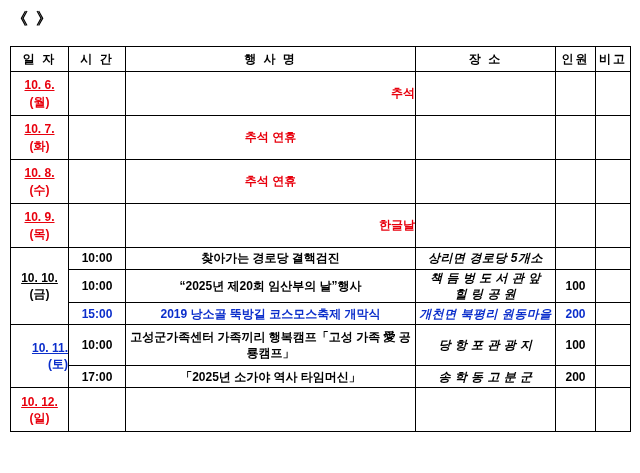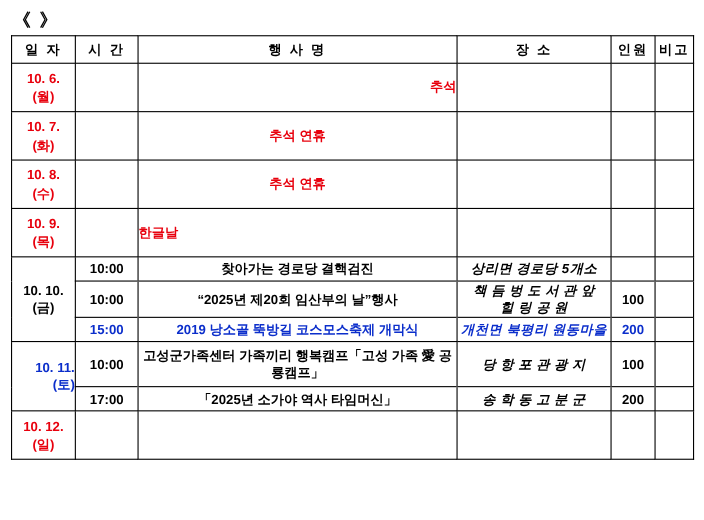--- a/index.html
+++ b/index.html
@@ -43,21 +43,21 @@
     letter-spacing: 0.5px;
   }
   .bracket {
     font-size: 16px;
     font-weight: bold;
   }
   table.sched {
     border-collapse: collapse;
     width: 620px;
     table-layout: fixed;
-    margin-top: 0;
+    margin-top: 14px;
     border-radius: 15px;
   }
   table.sched td, table.sched th {
     border: 1px solid #000000;
     padding: 0;
     font-size: 12px;
     vertical-align: middle;
     text-align: center;
     font-weight: bold;
     line-height: 1.35;
@@ -71,21 +71,21 @@
   .col-time { width: 57px; }
   .col-event { width: 290px; }
   .col-place { width: 140px; }
   .col-count { width: 40px; }
   .col-note { width: 35px; }
 
   td.date-cell {
     font-size: 12.5px;
     line-height: 1.5;
   }
-  td.date-cell .d1 { display: block; }
+  td.date-cell .d1 { display: block; text-decoration: underline; }
   td.date-cell .d2 { display: block; }
   .red { color: #e8000d; }
   .blue { color: #0b2ecb; text-align: right; }
   .black { color: #000000; }
   td.event-cell {
     text-align: left;
     padding-left: 8px;
     padding-right: 4px;
     font-size: 12px;
   }
@@ -167,21 +167,21 @@
           <td class="place-cell red"></td>
           <td class="count-cell red"></td>
           <td class="note-cell"></td>
         </tr>
         <tr class="row-h2">
           <td class="date-cell" rowspan="1">
             <span class="d1 red">10. 9.</span>
             <span class="d2 red">(목)</span>
           </td>
           <td class="time-cell red"></td>
-          <td class="event-cell red" style="text-align: left; padding-left: 0px;">한글날</td>
+          <td class="event-cell red" style="text-align: right; padding-left: 0px;">한글날</td>
           <td class="place-cell red"></td>
           <td class="count-cell red"></td>
           <td class="note-cell"></td>
         </tr>
         <tr class="row-h">
           <td class="date-cell" rowspan="3">
             <span class="d1 black">10. 10.</span>
             <span class="d2 black">(금)</span>
           </td>
           <td class="time-cell black dotted-bottom">10:00</td>

